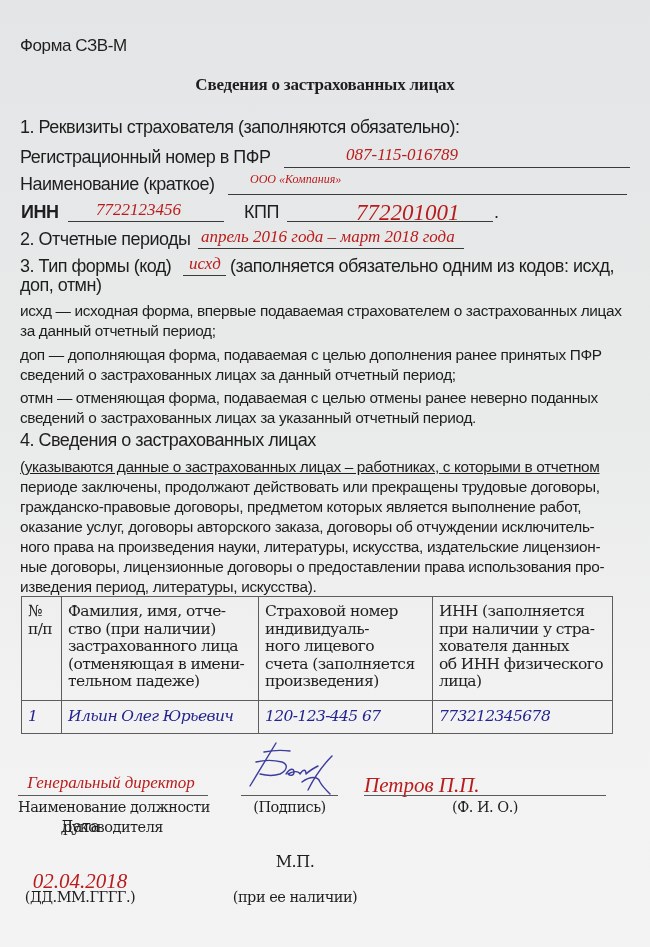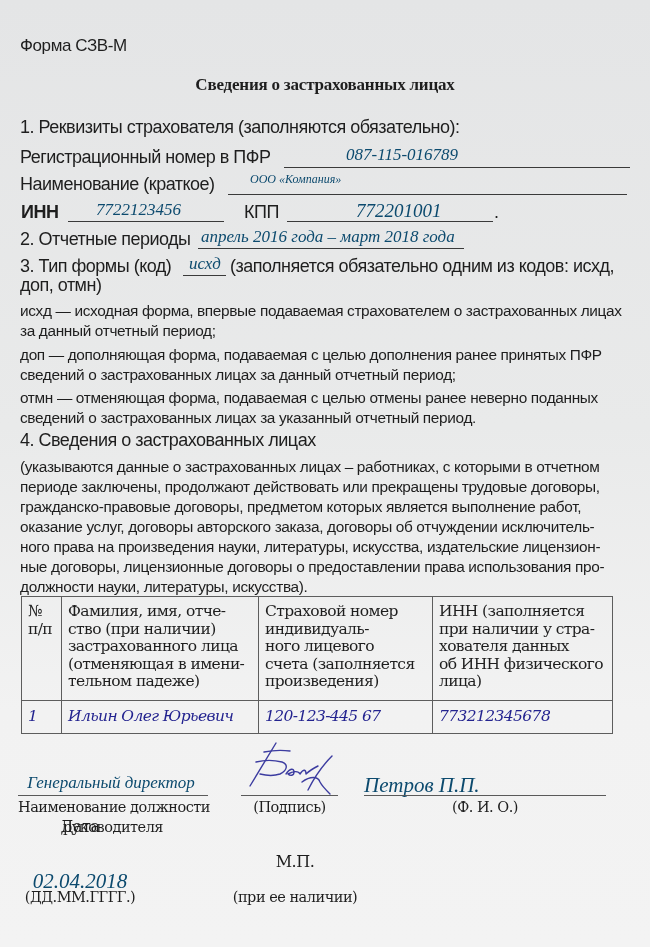--- a/index.html
+++ b/index.html
@@ -6,21 +6,21 @@
     body {
       width: 650px; height: 947px; overflow: hidden;
       background: linear-gradient(#e4e5e6 0%, #e9eaea 45%, #f2f2f2 75%, #f3f3f3 100%);
       font-family: "Liberation Serif", "DejaVu Serif", serif;
       color: #1e1e1e;
       position: relative;
     }
     .abs { position: absolute; white-space: nowrap; }
     .narrow { font-family: "Liberation Sans Narrow", "Liberation Sans", sans-serif; }
     .fill {
-      color: #0c4a6e; font-style: italic;
+      color: #b91c1c; font-style: italic;
       font-family: "Liberation Serif", serif;
     }
     .uline { position: absolute; height: 0; border-bottom: 1px solid #3a3a3a; }
     .form-label { left: 20px; top: 36px; font-size: 17px; letter-spacing: -0.4px; }
     .title { left: 0; width: 650px; text-align: center; top: 75px; font-size: 17px; font-weight: bold; letter-spacing: -0.2px; }
     .row { font-size: 18px; letter-spacing: -0.5px; }
     .small { font-size: 15.4px; letter-spacing: -0.35px; line-height: 21px; }
     table.ins {
       position: absolute; left: 21px; top: 596px; width: 592px;
       border-collapse: collapse; font-size: 15.5px; line-height: 17.5px;
@@ -50,48 +50,48 @@
 <div class="abs row narrow" style="left:20px; top:174px;">Наименование (краткое)</div>
 <div class="uline" style="left:228px; width:399px; top:194px;"></div>
 <div class="abs fill" style="left:250px; top:172px; font-size:12px;">ООО «Компания»</div>
 
 <div class="abs row narrow" style="left:21px; top:202px;font-weight:bold;">ИНН</div>
 <div class="uline" style="left:68px; width:156px; top:221px;"></div>
 <div class="abs fill" style="left:96px; top:200px; font-size:17px;">7722123456</div>
 
 <div class="abs row narrow" style="left:244px; top:202px;">КПП</div>
 <div class="uline" style="left:287px; width:206px; top:221px;"></div>
-<div class="abs fill" style="left:356px; top:200px; font-size:19px;">772201001</div>
+<div class="abs fill" style="left:356px; top:200px; font-size:23px;">772201001</div>
 <div class="abs row narrow" style="left:494px; top:202px;">.</div>
 
 <div class="abs row narrow" style="left:20px; top:229px;">2. Отчетные периоды</div>
 <div class="uline" style="left:198px; width:266px; top:248px;"></div>
 <div class="abs fill" style="left:201px; top:227px; font-size:17px;">апрель 2016 года – март 2018 года</div>
 
 <div class="abs row narrow" style="left:20px; top:256px;">3. Тип формы (код)</div>
 <div class="uline" style="left:183px; width:43px; top:275px;"></div>
 <div class="abs fill" style="left:189px; top:254px; font-size:17px;">исхд</div>
 <div class="abs row narrow" style="left:230px; top:256px;">(заполняется обязательно одним из кодов: исхд,</div>
 <div class="abs row narrow" style="left:20px; top:275px;">доп, отмн)</div>
 
 <div class="abs small narrow" style="left:20px; top:300px;">исхд — исходная форма, впервые подаваемая страхователем о застрахованных лицах</div>
 <div class="abs small narrow" style="left:20px; top:320px;">за данный отчетный период;</div>
 <div class="abs small narrow" style="left:20px; top:344px;">доп — дополняющая форма, подаваемая с целью дополнения ранее принятых ПФР</div>
 <div class="abs small narrow" style="left:20px; top:364px;">сведений о застрахованных лицах за данный отчетный период;</div>
 <div class="abs small narrow" style="left:20px; top:387px;">отмн — отменяющая форма, подаваемая с целью отмены ранее неверно поданных</div>
 <div class="abs small narrow" style="left:20px; top:407px;">сведений о застрахованных лицах за указанный отчетный период.</div>
 
 <div class="abs row narrow" style="left:20px; top:430px;">4. Сведения о застрахованных лицах</div>
-<div class="abs small narrow" style="left:20px; top:456px;">(указываются данные о застрахованных лицах – работниках, с которыми в отчетном</div>
+<div class="abs small narrow" style="left:20px; top:456px;text-decoration:underline;">(указываются данные о застрахованных лицах – работниках, с которыми в отчетном</div>
 <div class="abs small narrow" style="left:20px; top:476px;">периоде заключены, продолжают действовать или прекращены трудовые договоры,</div>
 <div class="abs small narrow" style="left:20px; top:496px;">гражданско-правовые договоры, предметом которых является выполнение работ,</div>
 <div class="abs small narrow" style="left:20px; top:516px;">оказание услуг, договоры авторского заказа, договоры об отчуждении исключитель-</div>
 <div class="abs small narrow" style="left:20px; top:536px;">ного права на произведения науки, литературы, искусства, издательские лицензион-</div>
 <div class="abs small narrow" style="left:20px; top:556px;">ные договоры, лицензионные договоры о предоставлении права использования про-</div>
-<div class="abs small narrow" style="left:20px; top:576px;">должности науки, литературы, искусства).</div>
+<div class="abs small narrow" style="left:20px; top:576px;">изведения период, литературы, искусства).</div>
 
 <table class="ins">
   <tbody>
       <tr class="hdr">
     <td style="width:27px;">
       <div>№</div>
       <div>п/п</div>
     </td>
     <td style="width:184px;">
       <div>Фамилия, имя, отче-</div>

